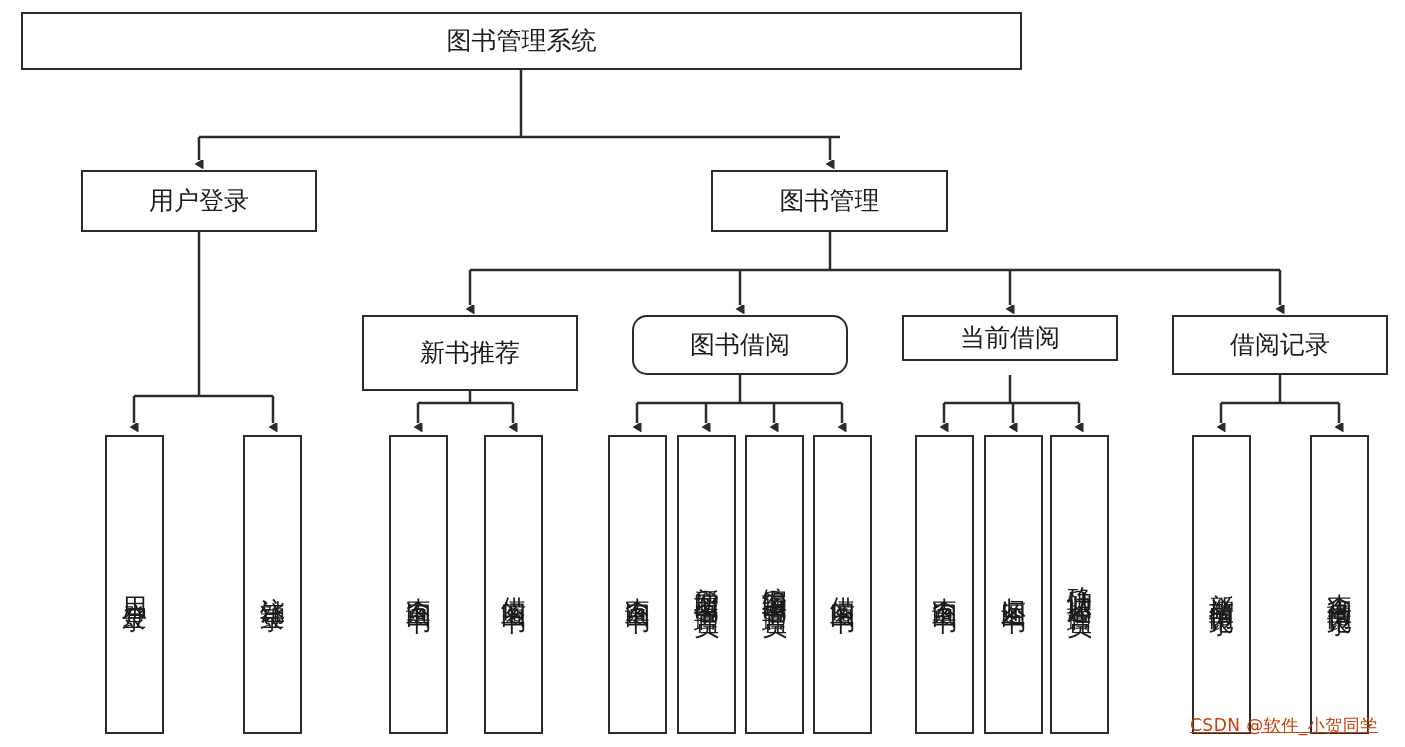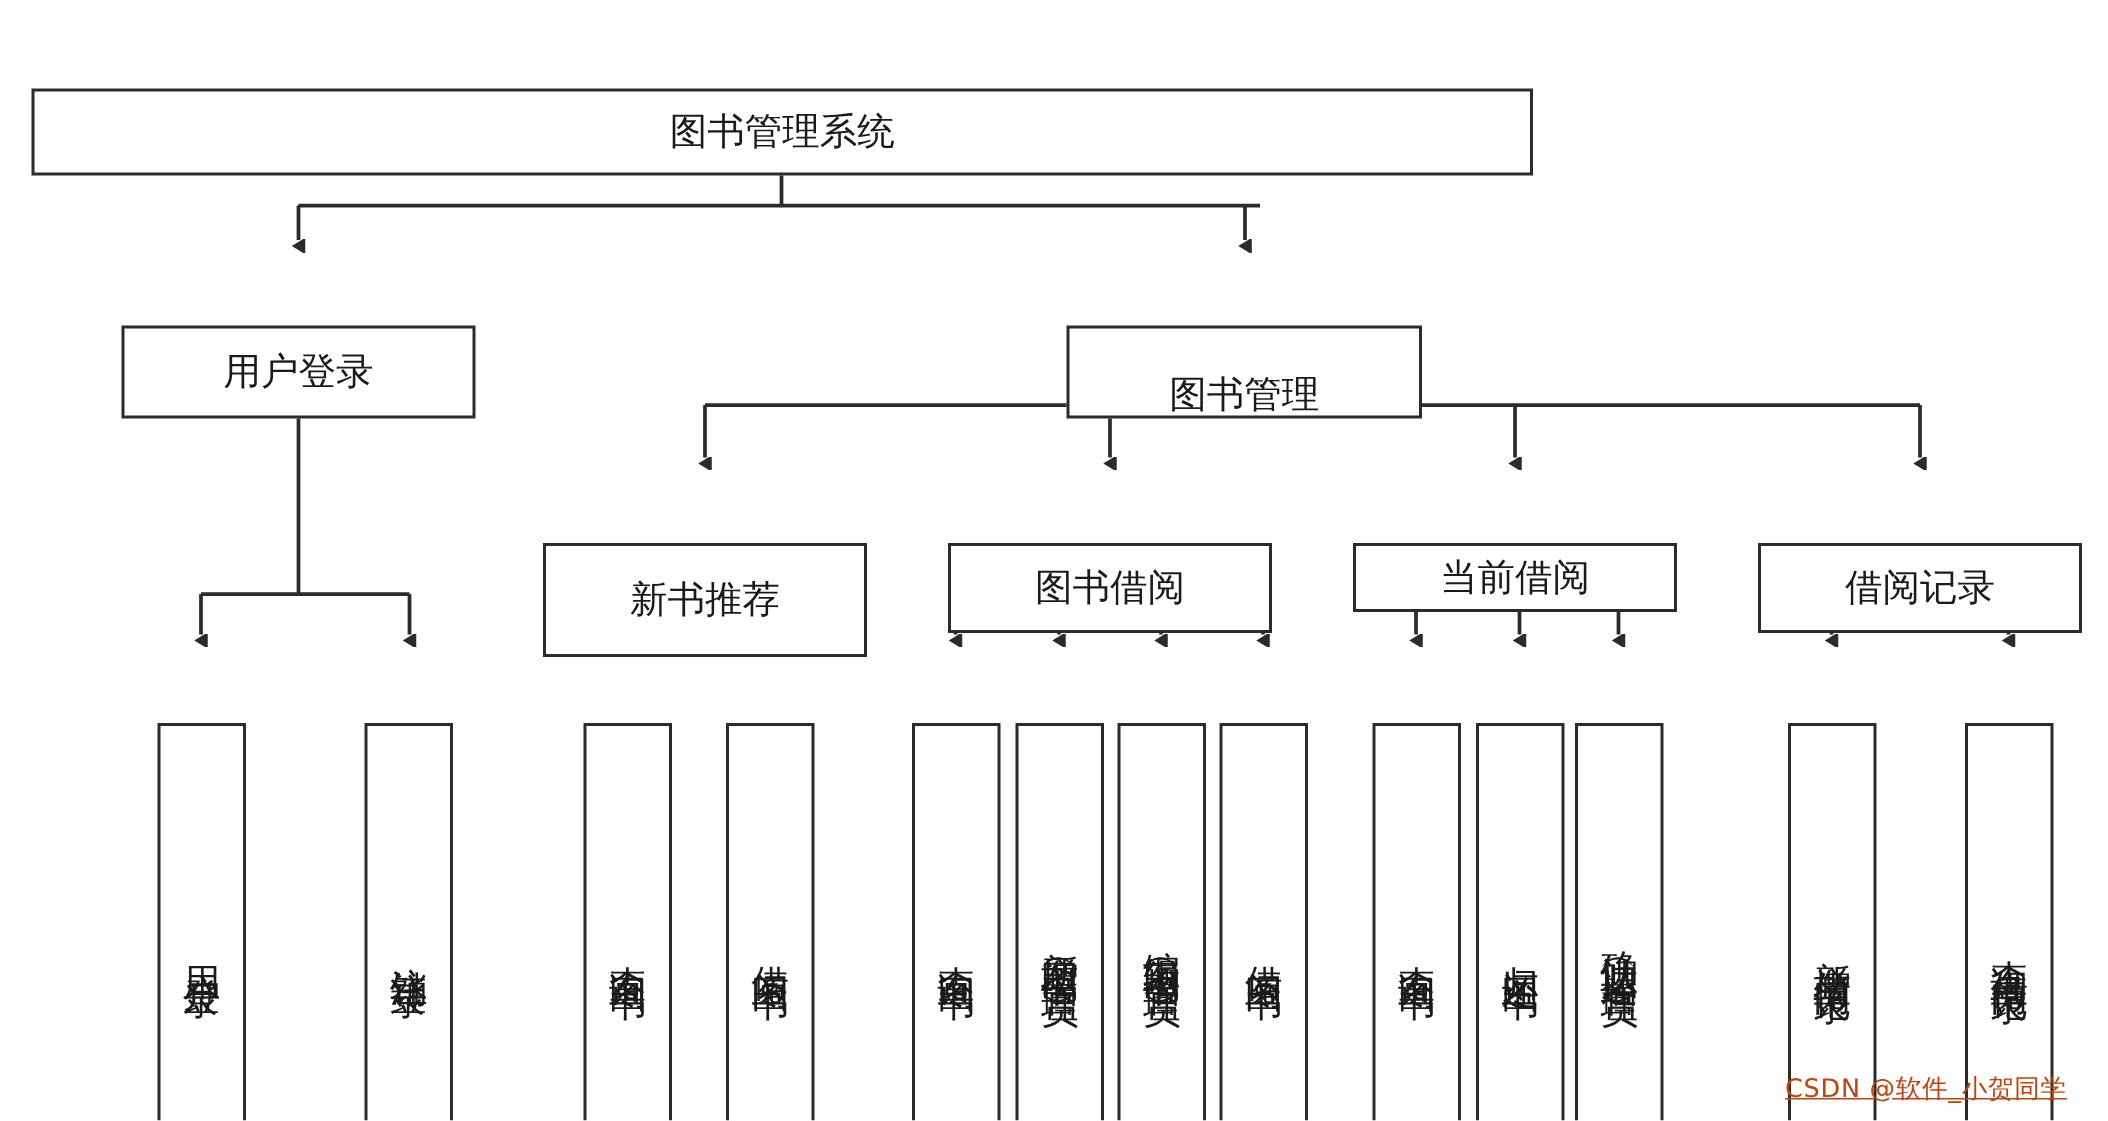--- a/index.html
+++ b/index.html
@@ -26,21 +26,20 @@
   }
   .node {
     position: absolute;
     box-sizing: border-box;
     border: 2.5px solid #2b2b2b;
     background: #ffffff;
     display: flex;
     align-items: center;
     justify-content: center;
     z-index: 2;
-    margin-top: 47px;
   }
   .node-label {
     color: #1a1a1a;
     line-height: 1.18;
     text-align: center;
     white-space: nowrap;
   }
   .h-node .node-label {
     font-size: 25px;
   }
@@ -123,28 +122,28 @@
     </g>
   </svg>
 
   <div class="node root h-node" style="left:21px; top:12px; width:1001px; height:58px;">
     <span class="node-label">图书管理系统</span>
   </div>
 
   <div class="node h-node" style="left:81px; top:170px; width:236px; height:62px;">
     <span class="node-label">用户登录</span>
   </div>
-  <div class="node h-node" style="left:711px; top:170px; width:237px; height:62px;align-items:flex-end;">
+  <div class="node h-node" style="left:711px; top:170px; width:237px; height:62px;">
     <span class="node-label">图书管理</span>
   </div>
 
   <div class="node h-node" style="left:362px; top:315px; width:216px; height:76px;">
     <span class="node-label">新书推荐</span>
   </div>
-  <div class="node h-node" style="left:632px; top:315px; width:216px; height:60px;">
+  <div class="node h-node" style="left:632px; top:315px; width:216px; height:60px;border-radius:15px;">
     <span class="node-label">图书借阅</span>
   </div>
   <div class="node h-node" style="left:902px; top:315px; width:216px; height:46px;">
     <span class="node-label">当前借阅</span>
   </div>
   <div class="node h-node" style="left:1172px; top:315px; width:216px; height:60px;">
     <span class="node-label">借阅记录</span>
   </div>
 
   <div class="node v-node" style="left:105px; top:435px; width:59px; height:299px;">

